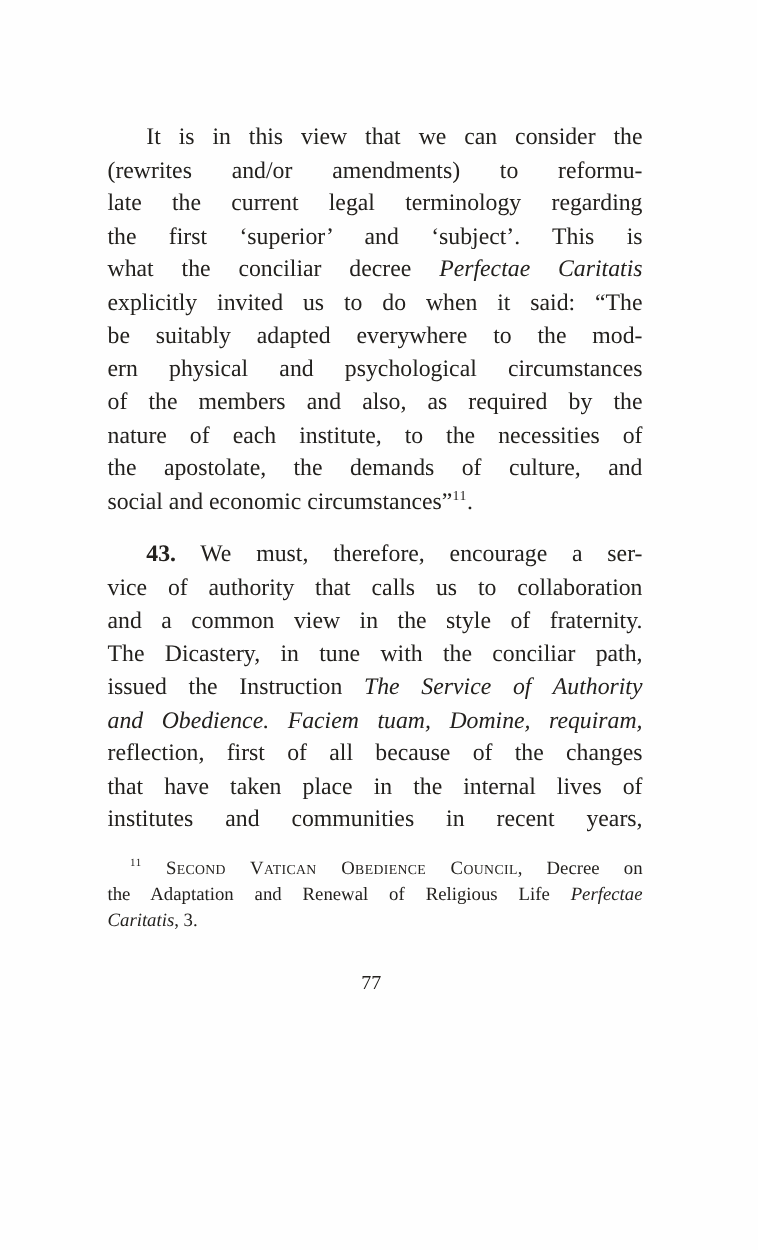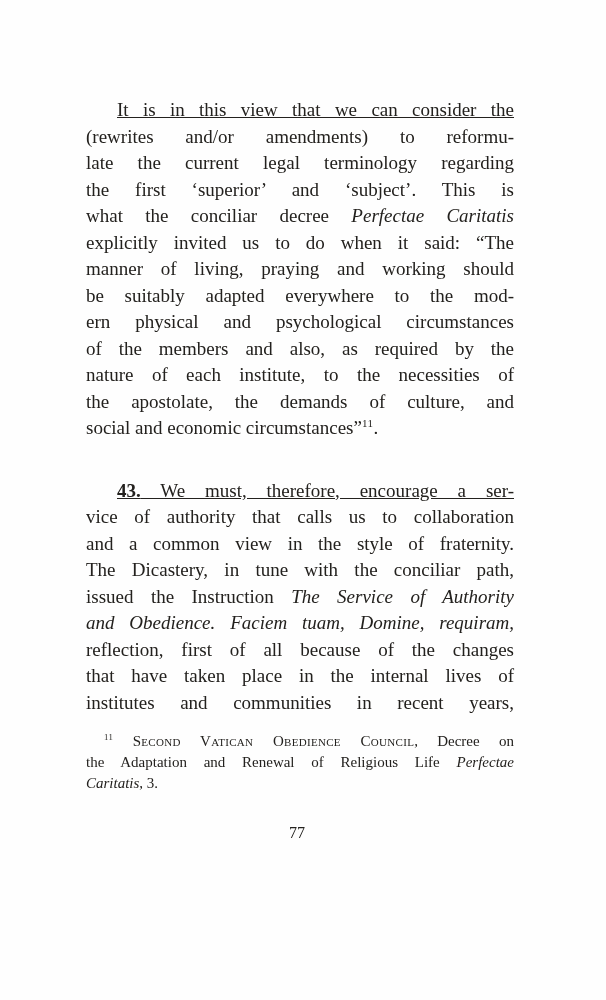--- a/index.html
+++ b/index.html
@@ -20,37 +20,36 @@
     position: absolute;
     left: 86px;
     top: 97px;
     width: 428px;
   }
   .block-paragraph {
     font-size: 19px;
     line-height: 26.5px;
   }
   .block-paragraph + .block-paragraph {
-    margin-top: 36px;
+    margin-top: 16px;
   }
   .block-footnote {
     margin-top: 15px;
     font-size: 15px;
     line-height: 21px;
   }
   .line {
     text-align: justify;
     text-align-last: justify;
   }
   .line-last {
     text-align-last: left;
   }
   .block-paragraph .line-indent {
     text-indent: 31px;
-    text-decoration: underline;
   }
   .block-footnote .line-indent {
     text-indent: 18px;
   }
   .seg-italic { font-style: italic; }
   .seg-bold { font-weight: bold; }
   .seg-sup {
     vertical-align: super;
     font-size: 0.58em;
     line-height: 0;
@@ -73,21 +72,20 @@
 <div class="page">
   <div class="text-block">
     <div id="blocks">
         <div class="block block-paragraph">
           <div class="line line-indent"><span>It is in this view that we can consider the</span></div>
           <div class="line"><span>(rewrites and/or amendments) to reformu-</span></div>
           <div class="line"><span>late the current legal terminology regarding</span></div>
           <div class="line"><span>the first ‘superior’ and ‘subject’. This is</span></div>
           <div class="line"><span>what the conciliar decree </span><span class="seg-italic">Perfectae Caritatis</span></div>
           <div class="line"><span>explicitly invited us to do when it said: “The</span></div>
-          <div class="line"><span>manner of living, praying and working should</span></div>
           <div class="line"><span>be suitably adapted everywhere to the mod-</span></div>
           <div class="line"><span>ern physical and psychological circumstances</span></div>
           <div class="line"><span>of the members and also, as required by the</span></div>
           <div class="line"><span>nature of each institute, to the necessities of</span></div>
           <div class="line"><span>the apostolate, the demands of culture, and</span></div>
           <div class="line line-last"><span>social and economic circumstances”</span><span class="seg-sup">11</span><span>.</span></div>
         </div>
         <div class="block block-paragraph">
           <div class="line line-indent"><span class="seg-bold">43.</span><span> We must, therefore, encourage a ser-</span></div>
           <div class="line"><span>vice of authority that calls us to collaboration</span></div>

